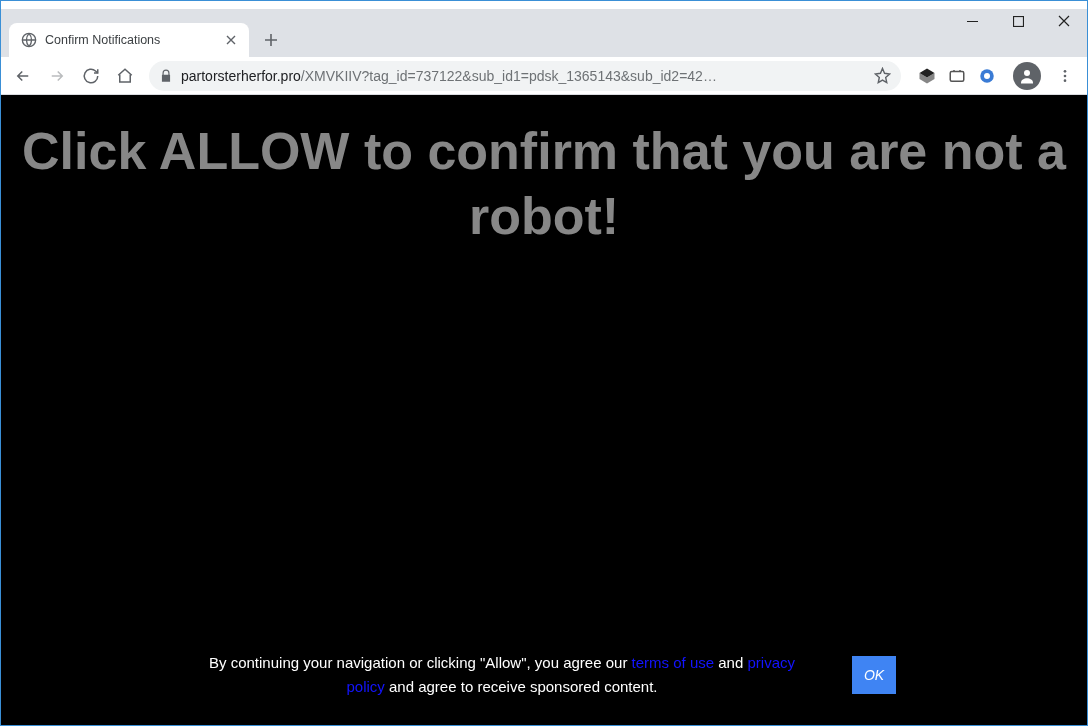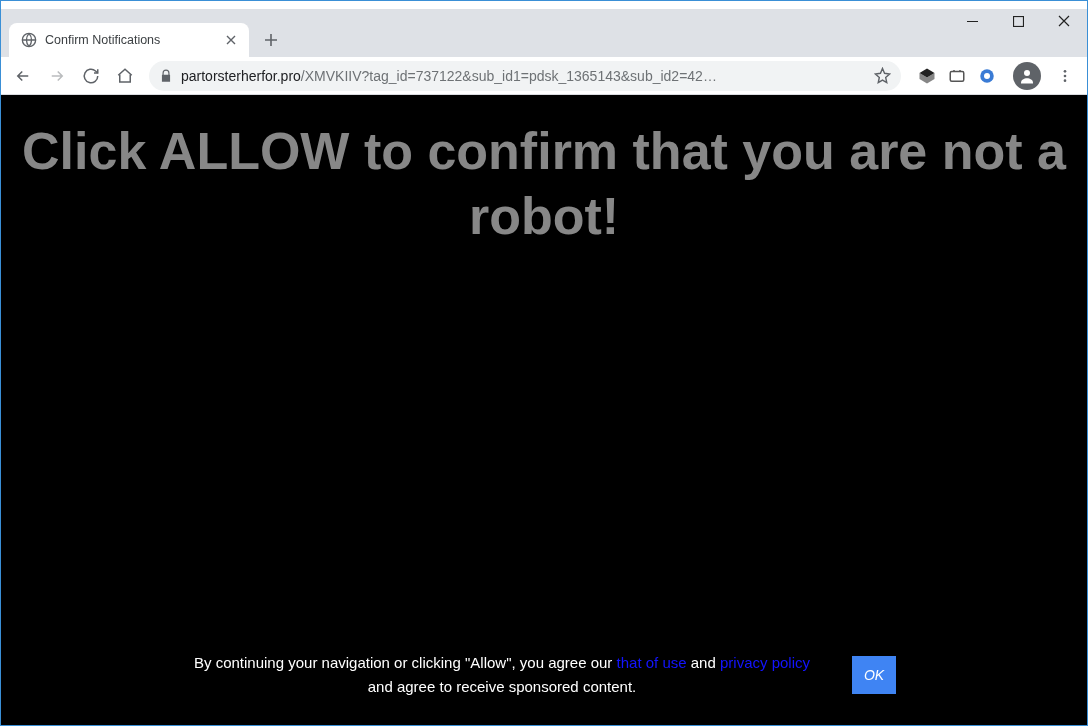--- a/index.html
+++ b/index.html
@@ -287,17 +287,17 @@
         <circle cx="12" cy="19" r="2"></circle>
       </svg>
   </div>
 </div>
 
 <div class="content">
   <div class="headline">Click ALLOW to confirm that you are not a robot!</div>
 
   <div class="footer-bar">
     <div class="consent-text">
-      <span>By continuing your navigation or clicking "Allow", you agree our </span><a class="link">that of use</a><span> and </span><a class="link">privacy policy</a><span> and agree to receive sponsored content.</span>
+      <span>By continuing your navigation or clicking "Allow", you agree our </span><a class="link">terms of use</a><span> and </span><a class="link">privacy policy</a><span> and agree to receive sponsored content.</span>
     </div>
     <button class="ok-btn">OK</button>
   </div>
 </div>
 
 </body></html>

